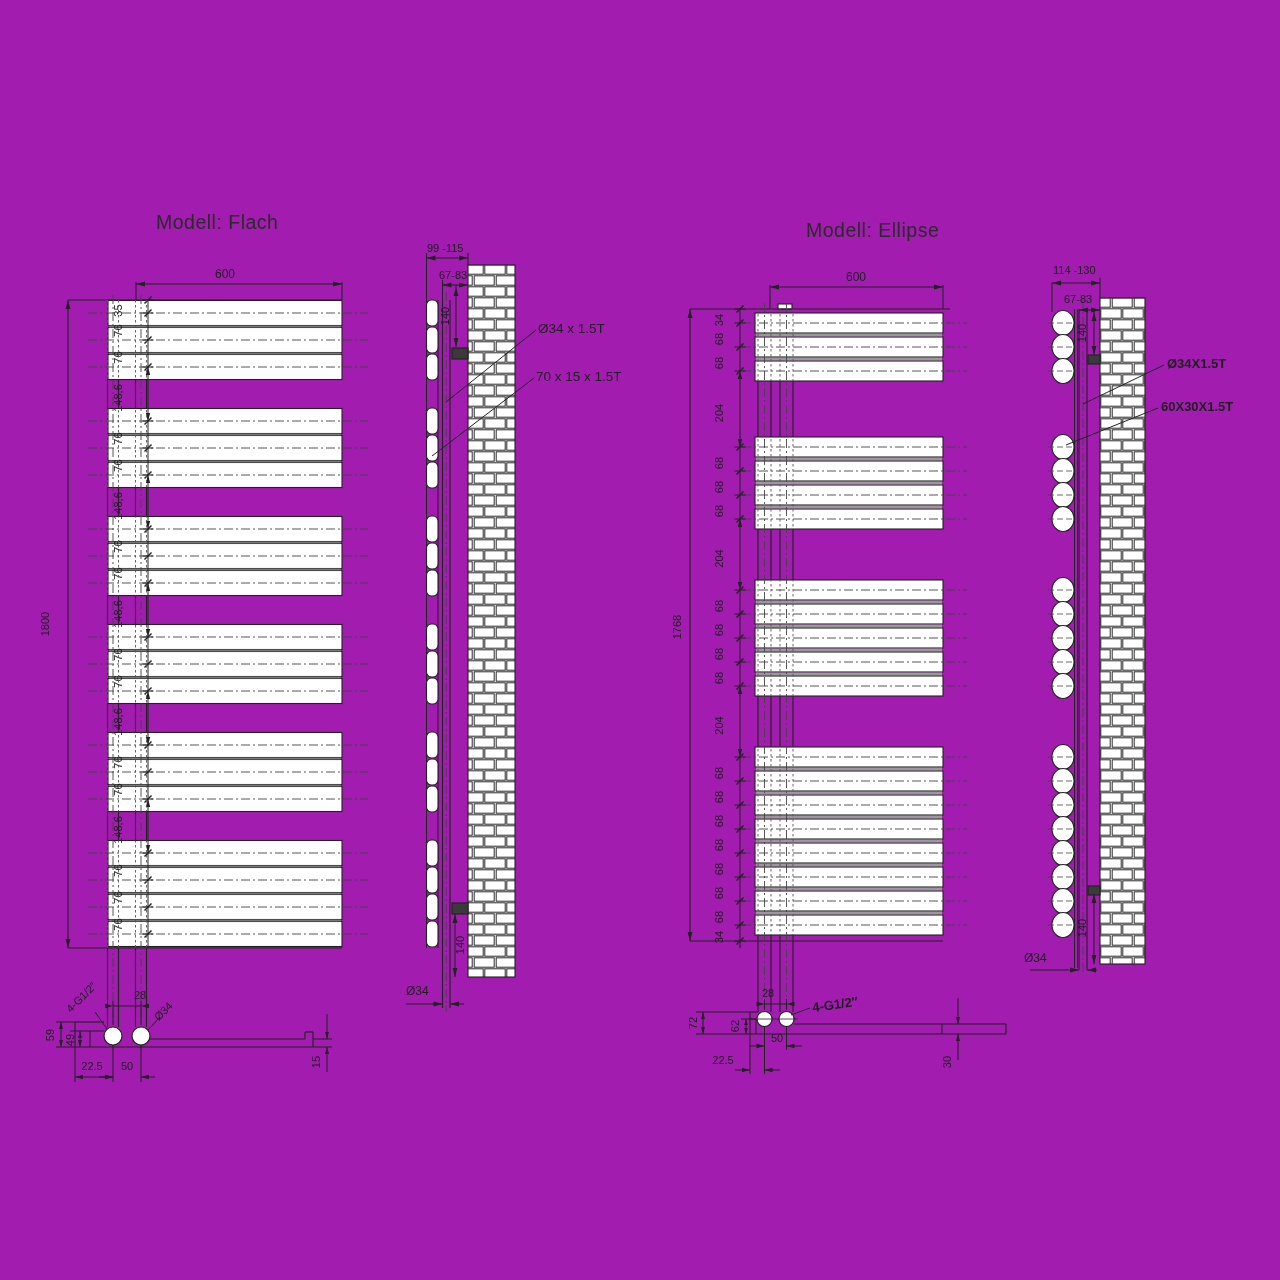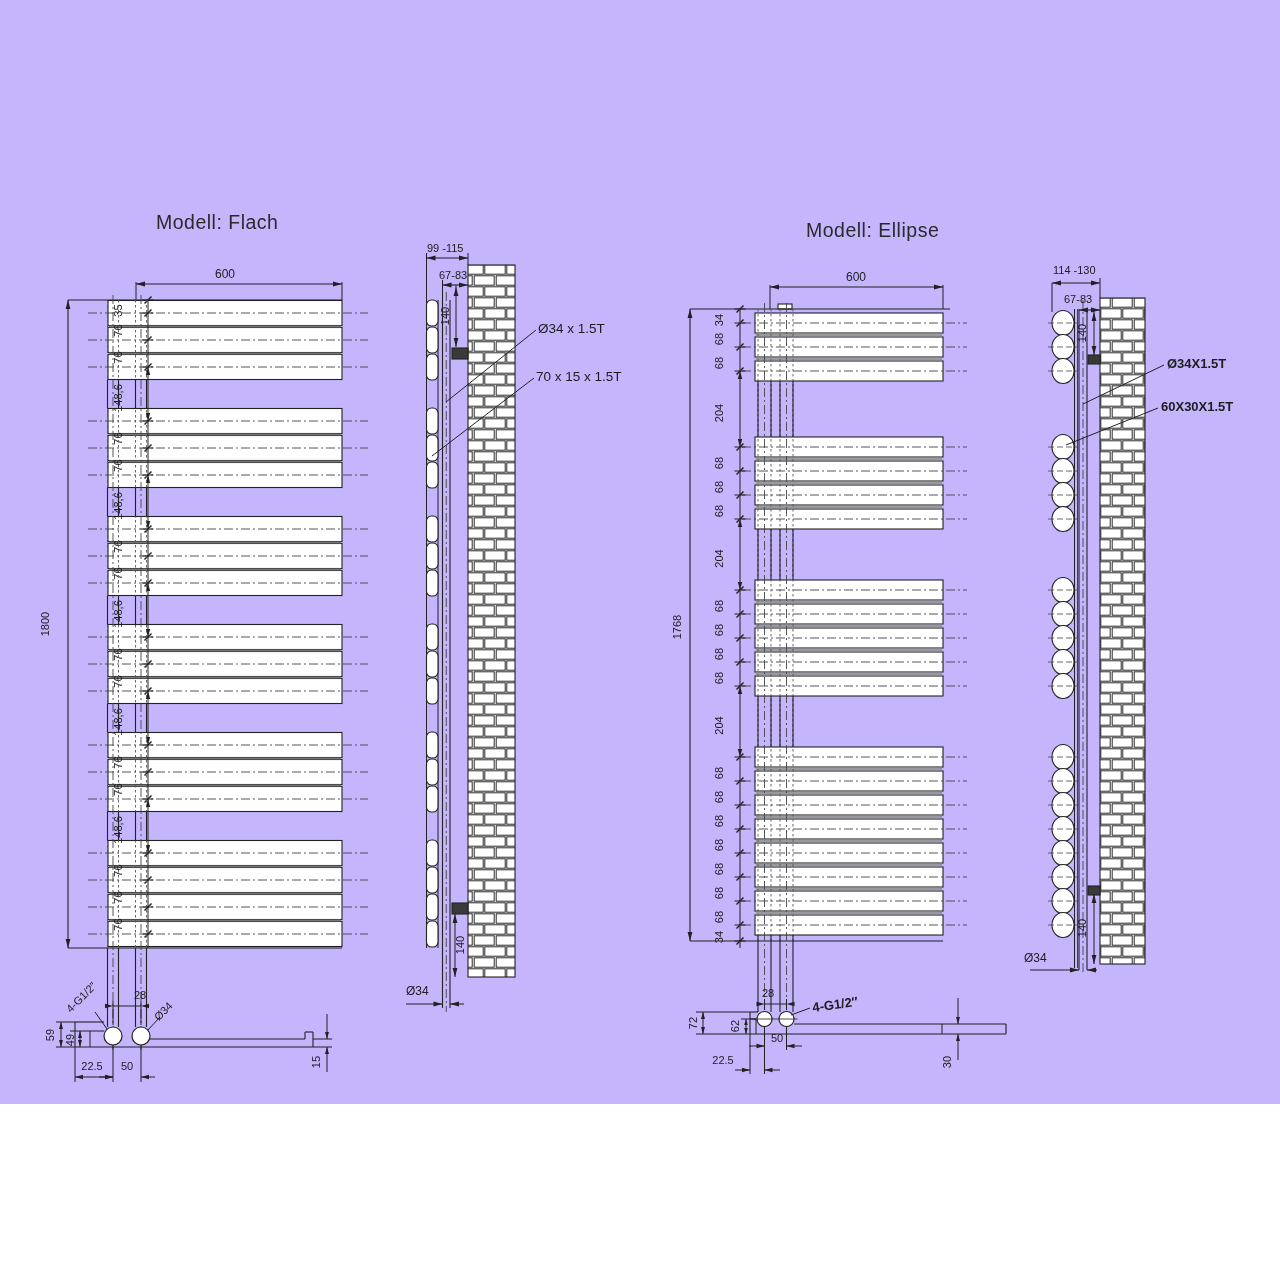--- a/index.html
+++ b/index.html
@@ -1,16 +1,16 @@
 <!DOCTYPE html>
 <html><head>
 <meta charset="utf-8">
 <style>
   html,body{margin:0;padding:0;background:#fff;}
-  #stage{width:1280px;height:1104px;position:relative;background:#c4b5fd;}
+  #stage{width:1280px;height:1280px;position:relative;background:#a21caf;}
   svg{position:absolute;top:0;left:0;}
   .title{font-family:"Liberation Sans",sans-serif;font-size:19.5px;fill:#2a2a2a;letter-spacing:.5px;}
   text{font-family:"Liberation Sans",sans-serif;fill:#1d1d1d;}
 </style>
 </head>
 <body>
 
 <div id="stage">
 <svg id="svg" width="1280" height="1280" viewBox="0 0 1280 1280" xmlns="http://www.w3.org/2000/svg">
   <defs>

